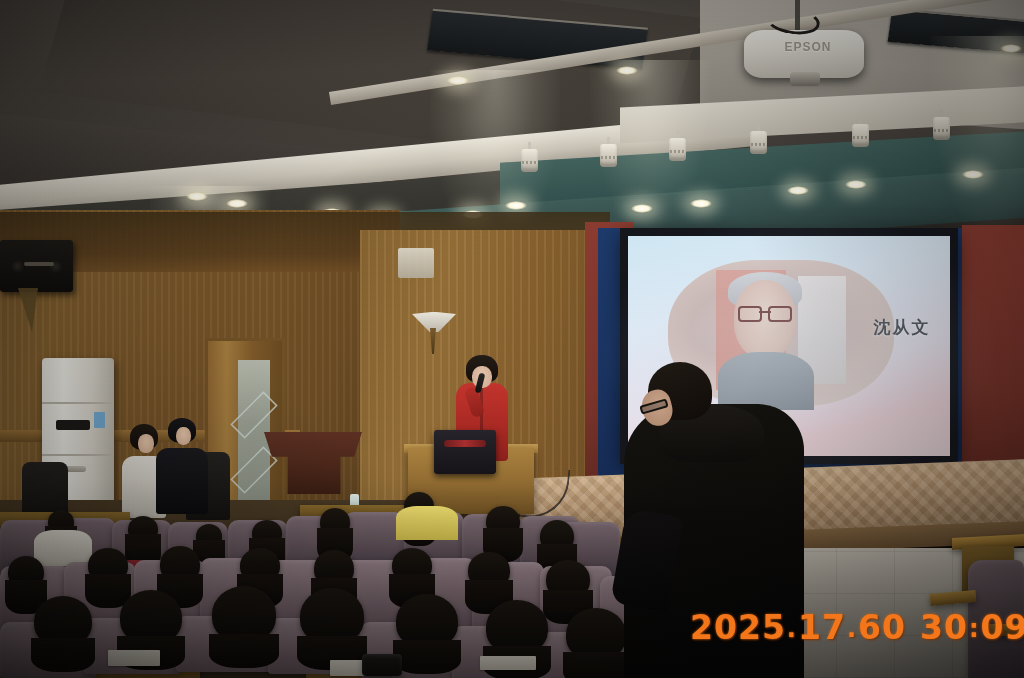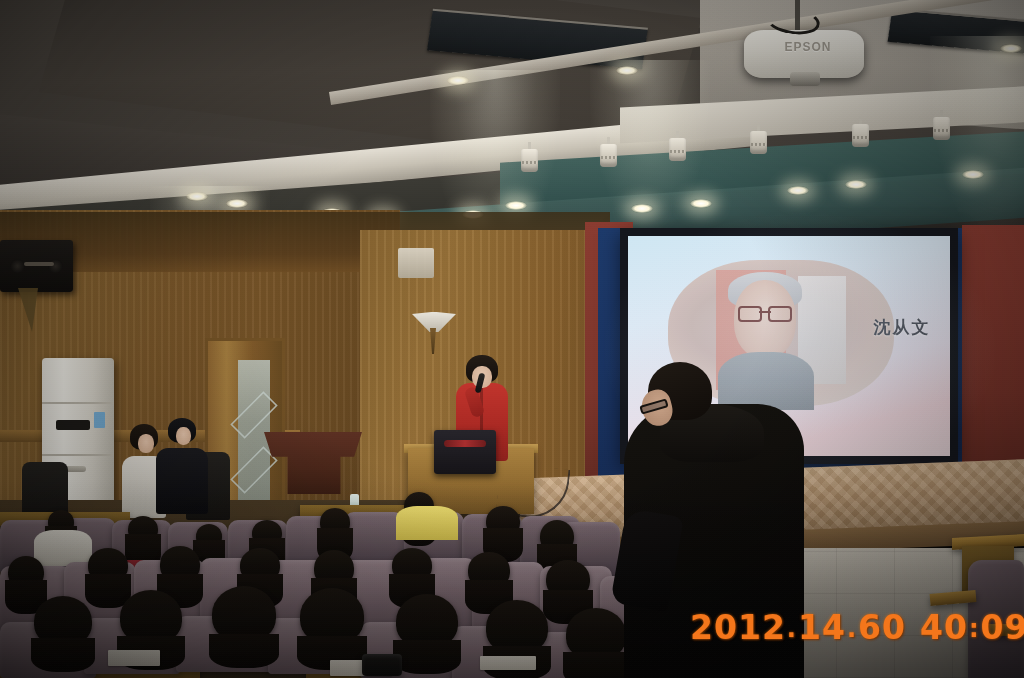--- a/index.html
+++ b/index.html
@@ -774,16 +774,16 @@
   <div class="seat dim" style="left:968px;top:560px;width:56px;height:118px;border-radius:14px 8px 0 0;"></div>
   <div class="desk" style="left:930px;top:592px;width:46px;height:12px;transform:rotate(-5deg);"></div>
   <div class="desk" style="left:988px;top:624px;width:36px;height:12px;"></div>
   <div class="desk" style="left:640px;top:622px;width:26px;height:34px;border-radius:2px;"></div>
 
   <div class="dim-bottom"></div>
   <div class="vignette"></div>
   <div class="grain-overlay"></div>
 
   <div class="timestamp">
-    <span>2012</span><span class="dot">.</span><span>14</span><span class="dot">.</span><span>60</span><span class="sp"></span><span>40</span><span class="dot">:</span><span>09</span>
+    <span>2025</span><span class="dot">.</span><span>17</span><span class="dot">.</span><span>60</span><span class="sp"></span><span>30</span><span class="dot">:</span><span>09</span>
   </div>
 
 </div>
 
 </body></html>

